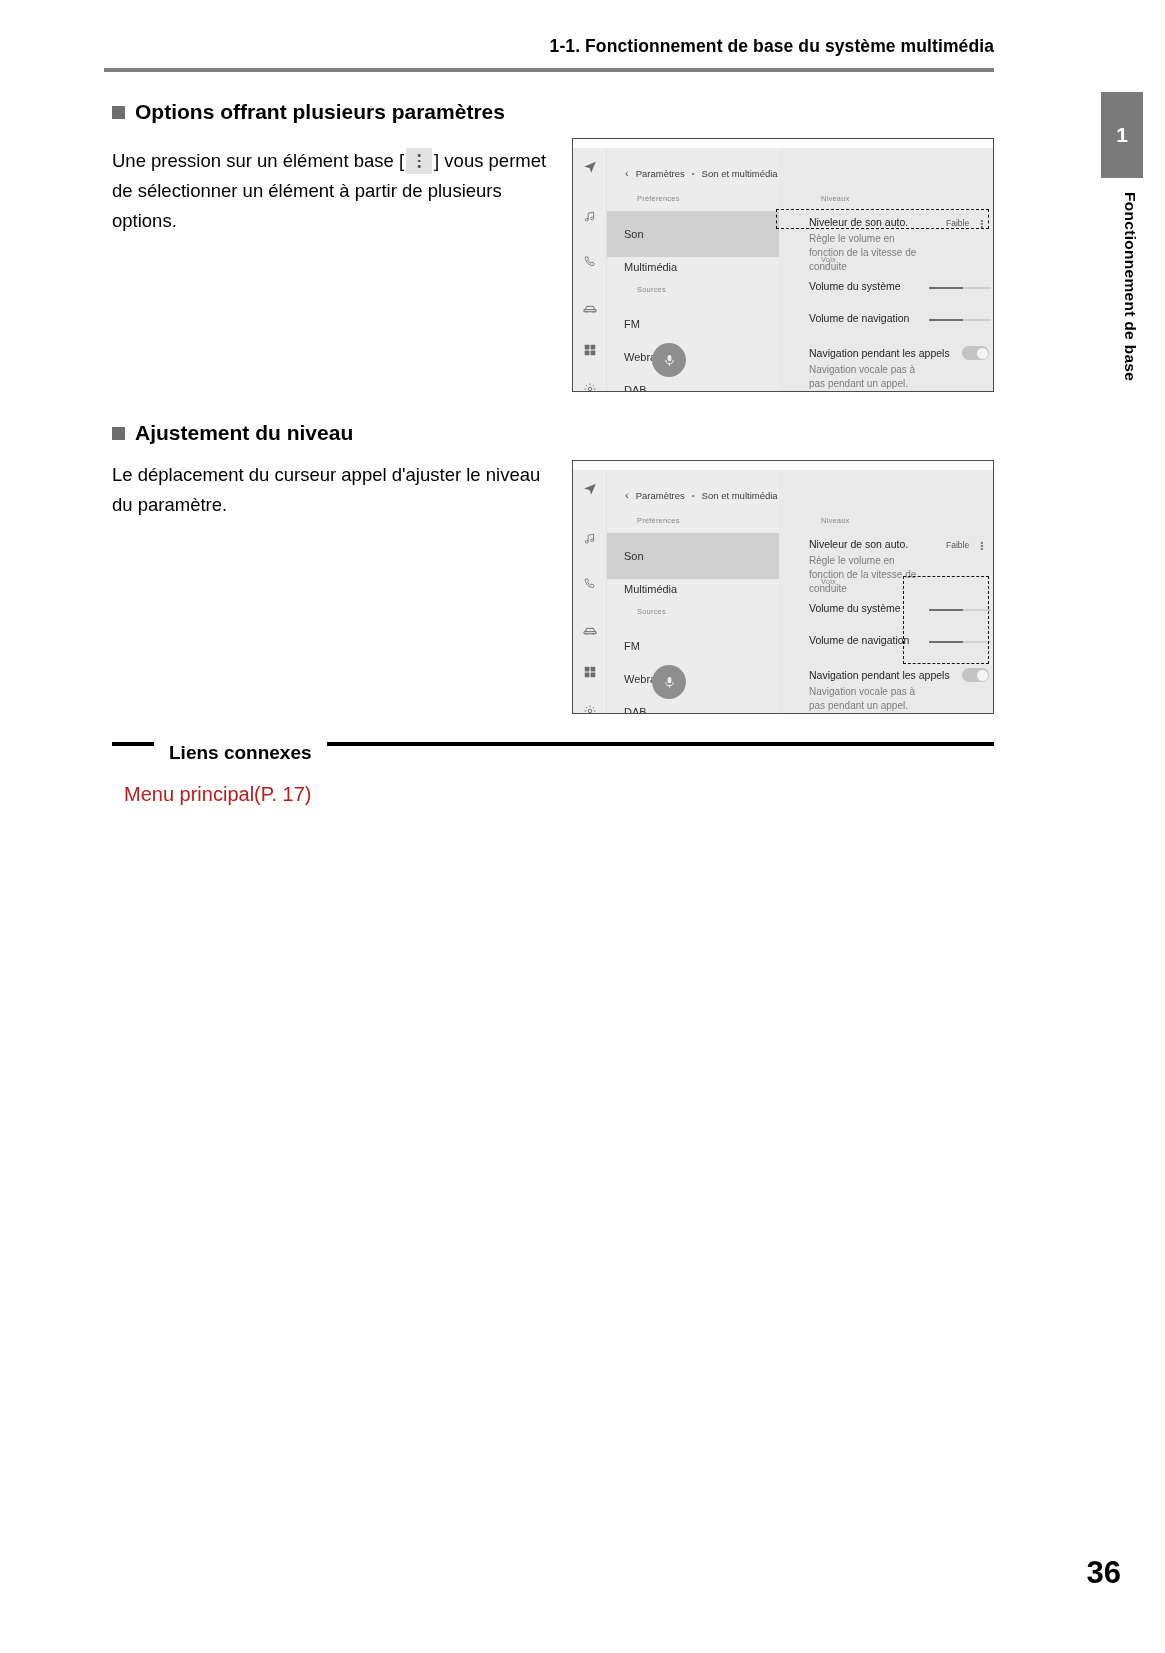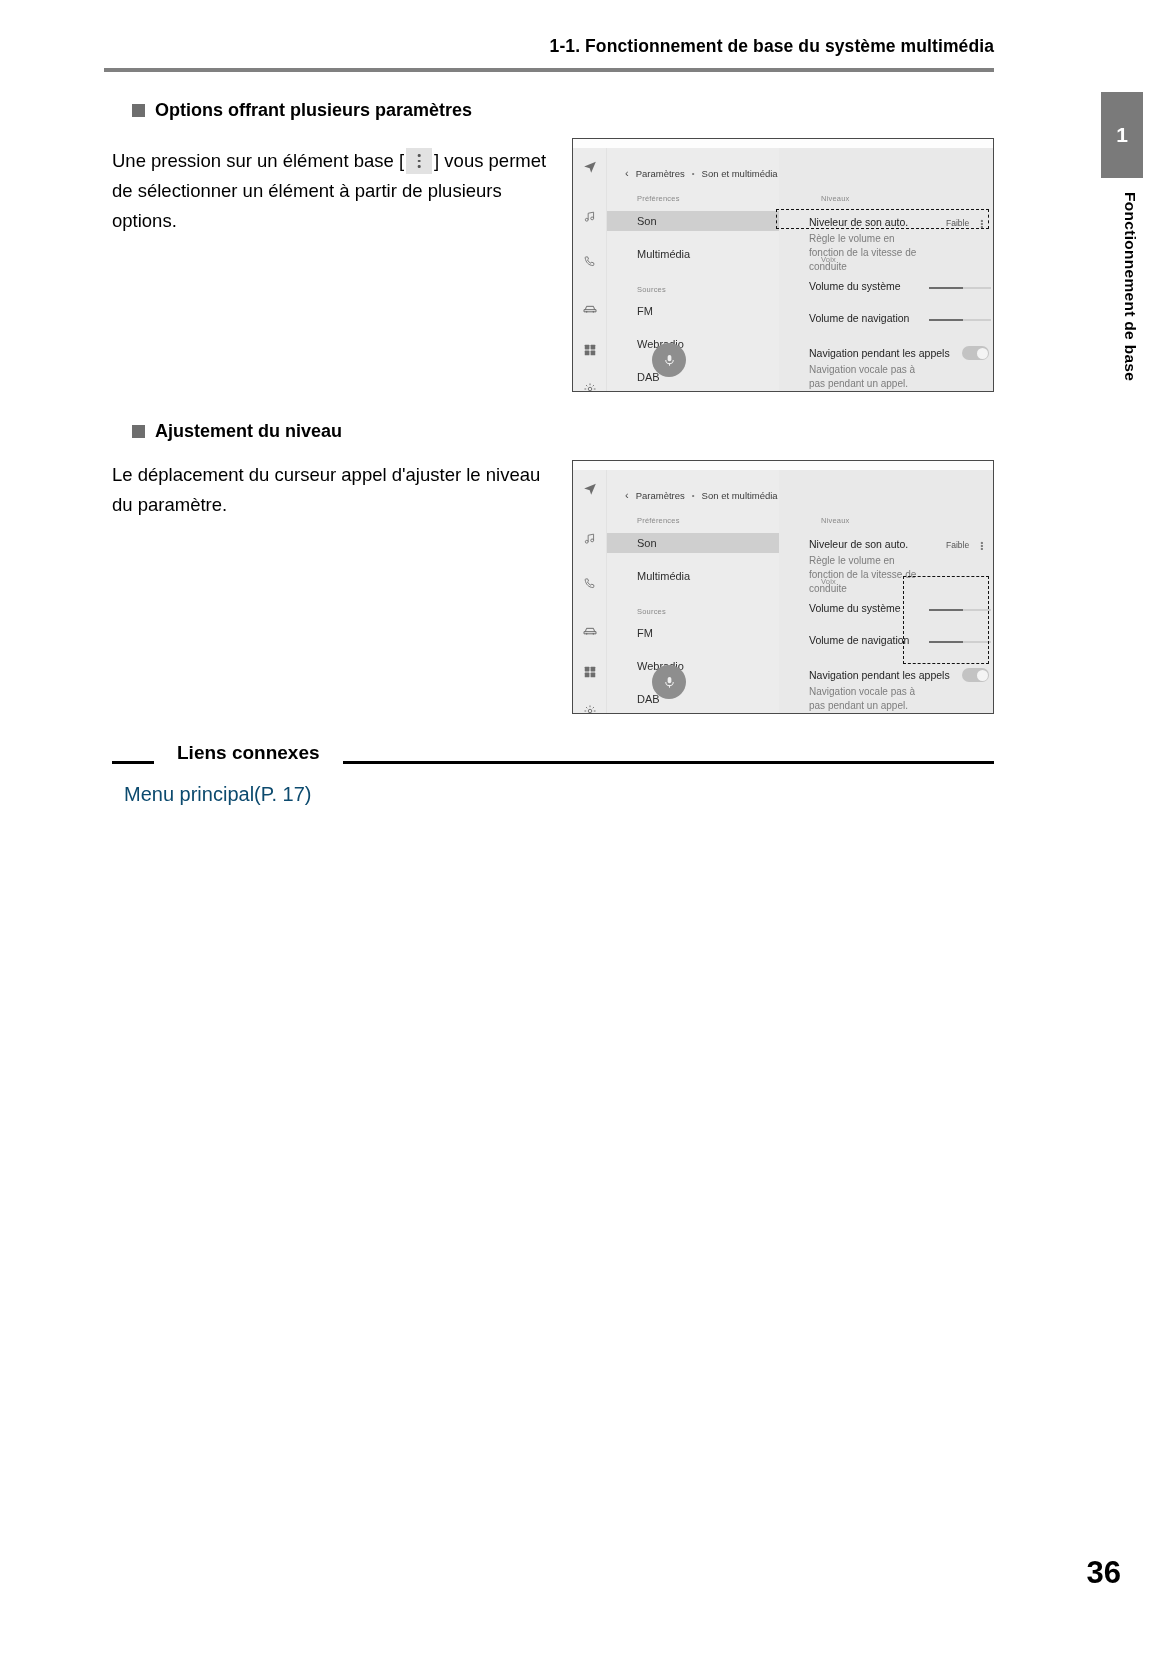--- a/index.html
+++ b/index.html
@@ -36,23 +36,22 @@
     height: 4px;
     background: #808080;
   }
 
   
   .section-head {
     position: absolute;
     display: flex;
     align-items: center;
     gap: 10px;
-    font-size: 18px;
+    font-size: 21px;
     font-weight: bold;
-    margin-left: 20px;
   }
   .head-square {
     width: 13px;
     height: 13px;
     background: #6e6e6e;
     display: inline-block;
   }
 
   .body-text {
     position: absolute;
@@ -147,24 +146,24 @@
     position: absolute;
     font-size: 7.5px;
     color: #8a8a8a;
     letter-spacing: 0.2px;
     margin-left: 12px;
   }
   .list-item {
     position: absolute;
     left: 0;
     right: 0;
-    height: 20px;
+    height: 46px;
     display: flex;
     align-items: center;
-    padding-left: 30px;
+    padding-left: 17px;
     font-size: 11px;
     color: #2e2e2e;
     box-sizing: border-box;
   }
   .list-item.selected { background: #cfcfcf; }
 
   .r-title {
     position: absolute;
     font-size: 10.5px;
     color: #242424;
@@ -236,33 +235,33 @@
     box-sizing: border-box;
   }
 
   
   .rel-wrap {
     position: absolute;
     left: 112px;
     top: 742px;
     width: 882px;
     display: flex;
-    align-items: flex-end;
-    gap: 23px;
+    align-items: flex-start;
+    gap: 15px;
   }
   .rel-dash-l { width: 42px; height: 3.5px; background: #000; }
   .rel-title { font-size: 19px; font-weight: bold; white-space: nowrap; }
   .rel-dash-r { flex: 1; height: 3.5px; background: #000; }
 
   .rel-link {
     position: absolute;
     left: 124px;
     top: 783px;
     font-size: 20px;
-    color: #0c4a6e;
+    color: #b91c1c;
   }
 
   
   .side-tab {
     position: absolute;
     right: 22px;
     top: 92px;
     width: 42px;
     height: 86px;
     background: #7a7a7a;

